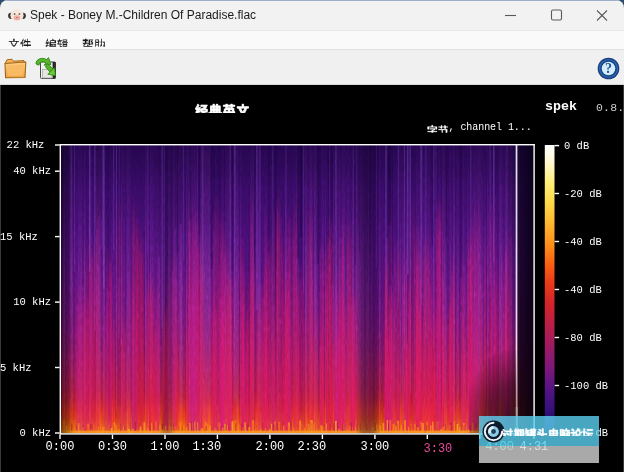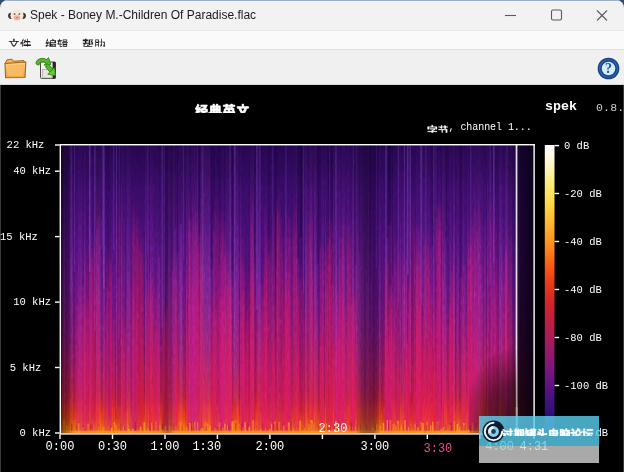--- a/index.html
+++ b/index.html
@@ -1097,35 +1097,35 @@
 <stop offset="0.97" stop-color="#1c0a56"></stop>
 <stop offset="1" stop-color="#0d0530"></stop>
 </linearGradient>
         </defs>
         <rect x="544.8" y="60.0" width="9.7" height="288.0" fill="url(#cbar)"></rect>
       </svg>
       <div class="abs" style="left:0;top:139.0px;width:51px;text-align:center;font:10.5px 'Liberation Mono',monospace;color:#fff;line-height:12px">22 kHz</div>
       <div class="abs" style="left:0;top:165.2px;width:51px;text-align:right;font:10.5px 'Liberation Mono',monospace;color:#fff;line-height:12px">40 kHz</div>
       <div class="abs" style="left:0;top:230.6px;width:51px;text-align:left;font:10.5px 'Liberation Mono',monospace;color:#fff;line-height:12px">15 kHz</div>
       <div class="abs" style="left:0;top:296.1px;width:51px;text-align:right;font:10.5px 'Liberation Mono',monospace;color:#fff;line-height:12px">10 kHz</div>
-      <div class="abs" style="left:0;top:361.5px;width:51px;text-align:center;font:10.5px 'Liberation Mono',monospace;color:#fff;line-height:12px">5 kHz</div>
+      <div class="abs" style="left:0;top:361.5px;width:51px;text-align:left;font:10.5px 'Liberation Mono',monospace;color:#fff;line-height:12px">5 kHz</div>
       <div class="abs" style="left:0;top:427.0px;width:51px;text-align:right;font:10.5px 'Liberation Mono',monospace;color:#fff;line-height:12px">0 kHz</div>
       <div class="abs" style="left:564px;top:139.6px;font:10.5px 'Liberation Mono',monospace;color:#fff;line-height:12px">0 dB</div>
       <div class="abs" style="left:564px;top:187.5px;font:10.5px 'Liberation Mono',monospace;color:#fff;line-height:12px">-20 dB</div>
       <div class="abs" style="left:564px;top:235.5px;font:10.5px 'Liberation Mono',monospace;color:#fff;line-height:12px">-40 dB</div>
       <div class="abs" style="left:564px;top:283.5px;font:10.5px 'Liberation Mono',monospace;color:#fff;line-height:12px">-40 dB</div>
       <div class="abs" style="left:564px;top:331.5px;font:10.5px 'Liberation Mono',monospace;color:#fff;line-height:12px">-80 dB</div>
       <div class="abs" style="left:564px;top:379.5px;font:10.5px 'Liberation Mono',monospace;color:#fff;line-height:12px">-100 dB</div>
       <div class="abs" style="left:564px;top:427.0px;font:10.5px 'Liberation Mono',monospace;color:#fff;line-height:12px">-120 dB</div>
       <div class="abs" style="left:35.0px;top:441px;width:50px;text-align:center;font:12px 'Liberation Mono',monospace;color:#fff;line-height:12px">0:00</div>
       <div class="abs" style="left:87.5px;top:441px;width:50px;text-align:center;font:12px 'Liberation Mono',monospace;color:#fff;line-height:12px">0:30</div>
       <div class="abs" style="left:140.0px;top:441px;width:50px;text-align:center;font:12px 'Liberation Mono',monospace;color:#fff;line-height:12px">1:00</div>
       <div class="abs" style="left:192.4px;top:441px;width:50px;text-align:left;font:12px 'Liberation Mono',monospace;color:#fff;line-height:12px">1:30</div>
       <div class="abs" style="left:244.9px;top:441px;width:50px;text-align:center;font:12px 'Liberation Mono',monospace;color:#fff;line-height:12px">2:00</div>
-      <div class="abs" style="left:297.4px;top:423px;width:50px;text-align:right;font:12px 'Liberation Mono',monospace;color:#fff;line-height:12px">2:30</div>
+      <div class="abs" style="left:297.4px;top:441px;width:50px;text-align:left;font:12px 'Liberation Mono',monospace;color:#fff;line-height:12px">2:30</div>
       <div class="abs" style="left:349.9px;top:441px;width:50px;text-align:center;font:12px 'Liberation Mono',monospace;color:#fff;line-height:12px">3:00</div>
       <div class="abs" style="left:402.3px;top:443px;width:50px;text-align:right;font:12px 'Liberation Mono',monospace;color:#ec4899;line-height:12px">3:30</div>
       <div class="abs" style="left:464px;top:441px;width:50px;text-align:right;font:12px 'Liberation Mono',monospace;color:#5eead4;line-height:12px">4:00</div>
       <div class="abs" style="left:508.9px;top:441px;width:50px;text-align:center;font:12px 'Liberation Mono',monospace;color:#fff;line-height:12px">4:31</div>
       <div style="position:absolute;left:479px;top:416px;width:120px;height:30px;background:rgba(91,207,240,0.80)"></div>
       <div style="position:absolute;left:479px;top:446px;width:120px;height:17px;background:rgba(211,211,211,0.80)"></div>
       <svg width="23" height="23" viewBox="0 0 23 23" style="position:absolute;left:482px;top:420px">
 <circle cx="11.5" cy="11.5" r="11" fill="#0e1b2e"></circle>
 <path d="M11.5 2.8 A8.7 8.7 0 1 0 20.2 11.5" fill="none" stroke="#eef6fa" stroke-width="2" stroke-linecap="round"></path>
 <circle cx="11.5" cy="11.5" r="5.4" fill="#8ecbe6"></circle>

